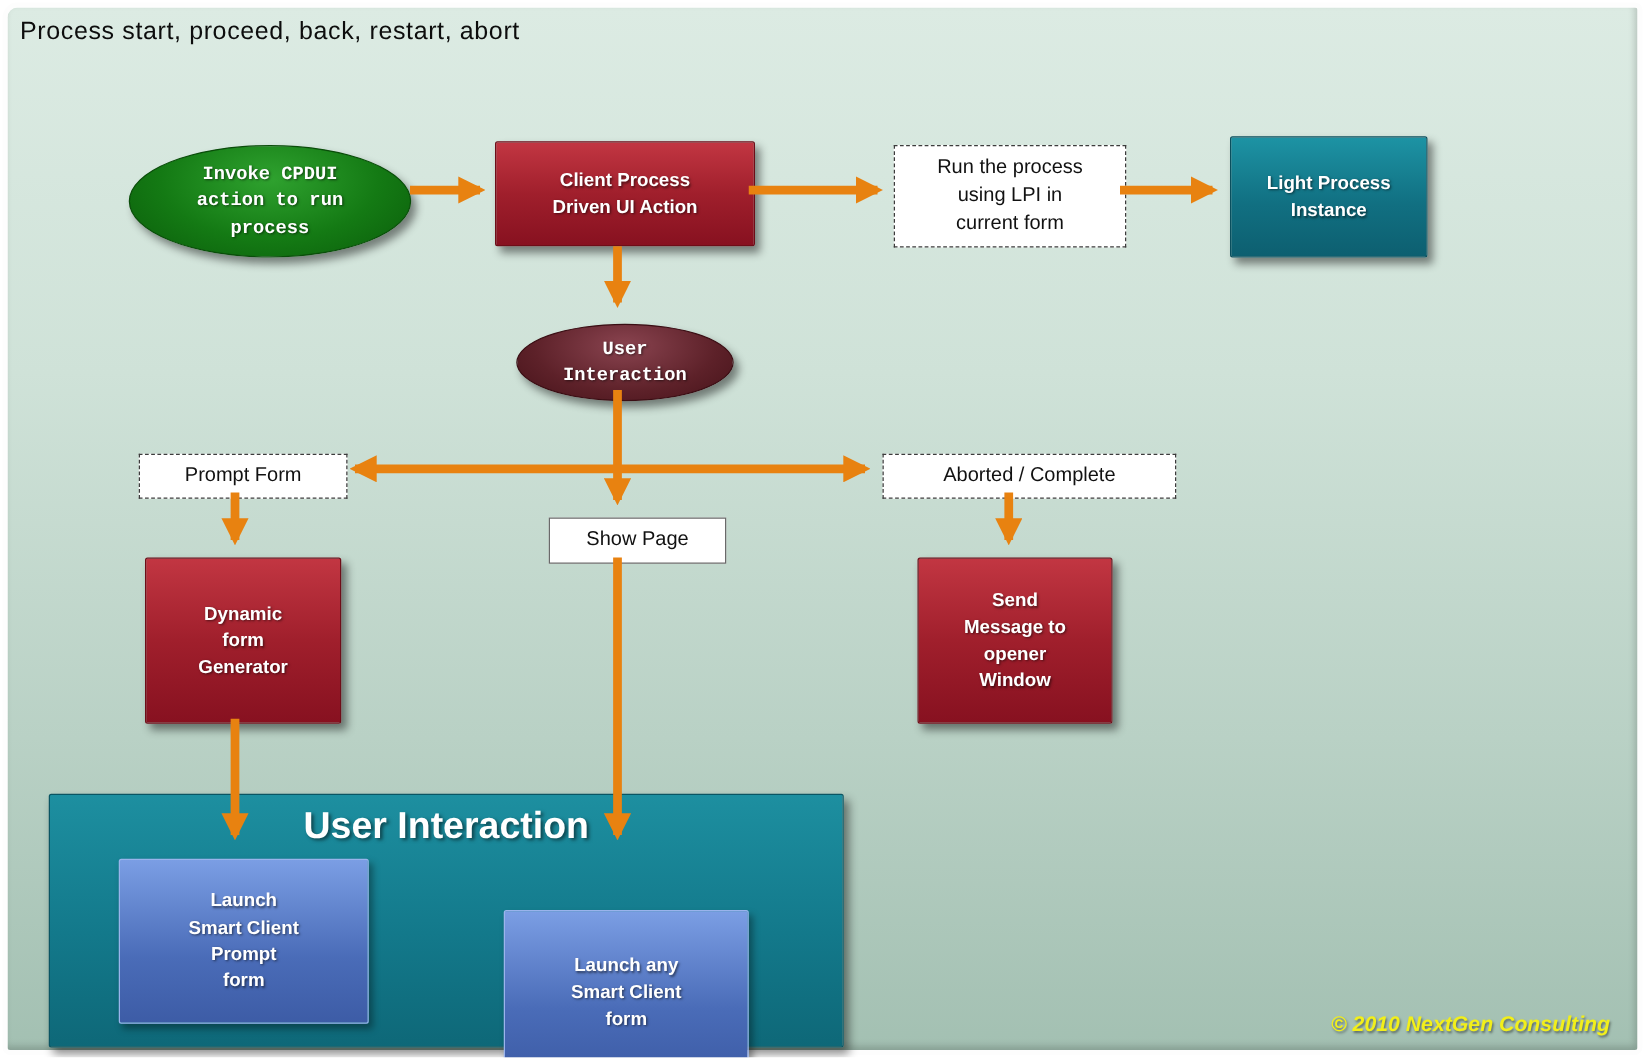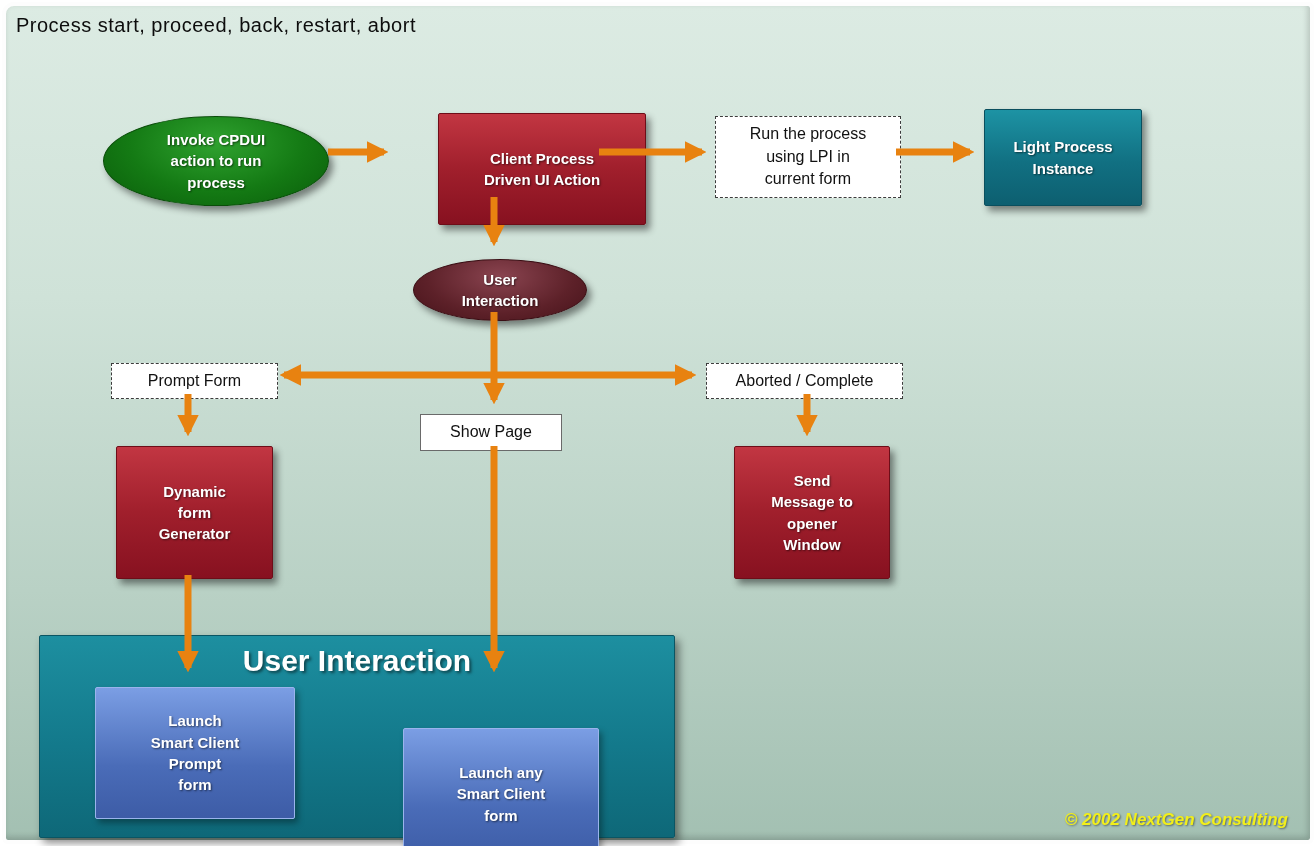--- a/index.html
+++ b/index.html
@@ -18,21 +18,21 @@
     position:absolute;left:10px;top:8px;
     font-size:20px;color:#0d0d0d;letter-spacing:0.5px;
   }
   .node{
     position:absolute;display:flex;align-items:center;justify-content:center;
     text-align:center;box-sizing:border-box;
   }
   .node .lbl{white-space:pre-line;line-height:1.42;}
   .white-lbl{color:#ffffff;font-weight:bold;font-size:15px;text-shadow:1px 1px 2px rgba(0,0,0,0.55);}
   .shadowed{box-shadow:4px 5px 7px rgba(0,0,0,0.45);}
-  .ellipse{border-radius:50%;}
+  .ellipse{border-radius:50%;font-family:Liberation Mono, monospace;}
   .green{
     background:radial-gradient(ellipse at 50% 30%, #2fa22f 0%, #147a14 55%, #0a5c0a 100%);
     border:1px solid #0a4d0a;
   }
   .maroon{
     background:radial-gradient(ellipse at 50% 28%, #8a4450 0%, #5d2129 60%, #451219 100%);
     border:1px solid #3a0e14;
   }
   .red{
     background:linear-gradient(180deg,#c23642 0%, #a01f2c 50%, #871120 100%);
@@ -79,21 +79,21 @@
   <div id="panel">
 
     <div class="title">Process start, proceed, back, restart, abort</div>
 
     <div class="node ellipse green shadowed" style="left:97px;top:110px;width:226px;height:90px;">
       <span class="lbl white-lbl">Invoke CPDUI
 action to run
 process</span>
     </div>
 
-    <div class="node red shadowed" style="left:390px;top:107px;width:208px;height:112px;margin-left:42px;">
+    <div class="node red shadowed" style="left:390px;top:107px;width:208px;height:84px;">
       <span class="lbl white-lbl">Client Process
 Driven UI Action</span>
     </div>
 
     <div class="node teal shadowed" style="left:978px;top:103px;width:158px;height:97px;">
       <span class="lbl white-lbl">Light Process
 Instance</span>
     </div>
 
     <div class="node dashed" style="left:709px;top:110px;width:186px;height:82px;">
@@ -104,25 +104,25 @@
 
     <div class="node ellipse maroon shadowed" style="left:407px;top:253px;width:174px;height:62px;">
       <span class="lbl white-lbl">User
 Interaction</span>
     </div>
 
     <div class="node dashed" style="left:105px;top:357px;width:167px;height:36px;">
       <span class="lbl">Prompt Form</span>
     </div>
 
-    <div class="node dashed" style="left:700px;top:357px;width:197px;height:36px;">
+    <div class="node dashed" style="left:700px;top:357px;width:235px;height:36px;">
       <span class="lbl">Aborted / Complete</span>
     </div>
 
-    <div class="node solidbox" style="left:414px;top:408px;width:142px;height:37px;">
+    <div class="node solidbox" style="left:433px;top:408px;width:142px;height:37px;">
       <span class="lbl">Show Page</span>
     </div>
 
     <div class="node red shadowed" style="left:110px;top:440px;width:157px;height:133px;">
       <span class="lbl white-lbl">Dynamic
 form
 Generator</span>
     </div>
 
     <div class="node red shadowed" style="left:728px;top:440px;width:156px;height:133px;align-items:center;">
@@ -142,21 +142,21 @@
 form</span>
       </div>
 
       <div class="node blue" style="left:363px;top:51px;width:196px;height:132px;margin-top:41px;">
         <span class="lbl white-lbl">Launch any
 Smart Client
 form</span>
       </div>
     </div>
 
-    <div class="copyright">© 2002 NextGen Consulting</div>
+    <div class="copyright">© 2010 NextGen Consulting</div>
   </div>
 
   <svg id="arrows" xmlns="http://www.w3.org/2000/svg">
     <defs>
       <marker id="ah" viewBox="0 0 10 10" refX="8" refY="5" markerWidth="3.1" markerHeight="3.1" orient="auto-start-reverse">
         <path d="M0 0 L10 5 L0 10 z" fill="#E88210"></path>
       </marker>
     </defs>
     <path d="M328 152 H384" stroke="#E88210" stroke-width="7" fill="none" marker-end="url(#ah)"></path>
     <path d="M599 152 H702" stroke="#E88210" stroke-width="7" fill="none" marker-end="url(#ah)"></path>

